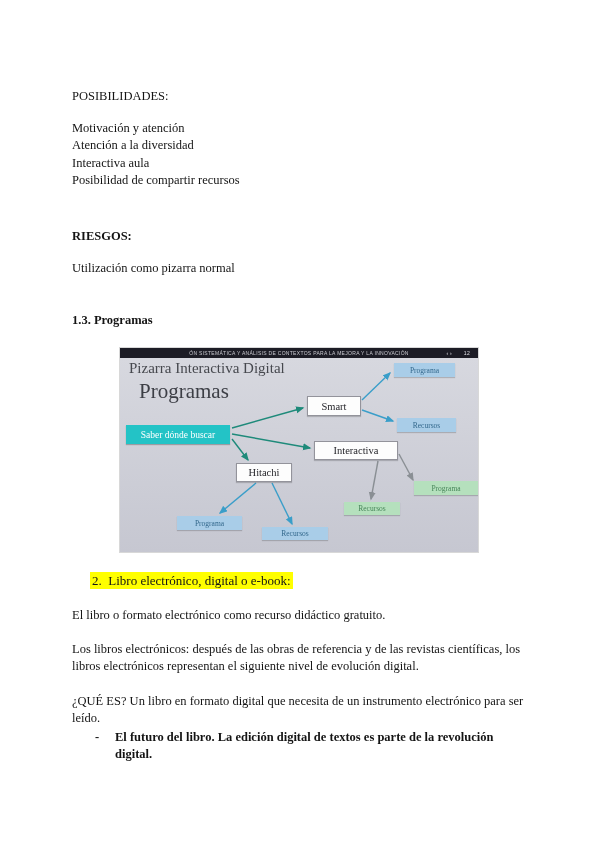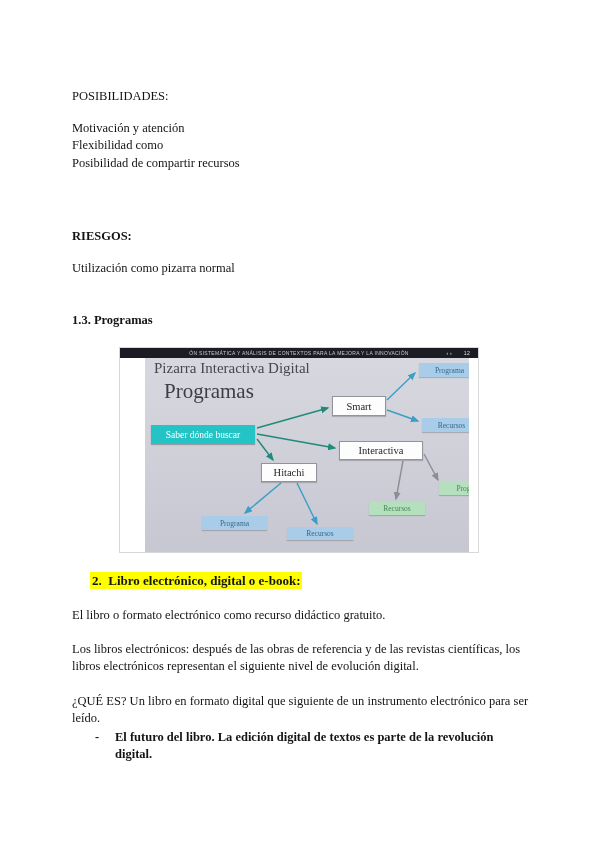--- a/index.html
+++ b/index.html
@@ -13,21 +13,21 @@
   }
   .abs { position:absolute; }
   .doc-text { font-size:12.5px; line-height:17.4px; }
 
   
   #posibilidades-heading { left:72px; top:88px; }
   #posibilidades-list    { left:72px; top:120px; width:460px; }
   #riesgos-heading       { left:72px; top:228px;font-weight:bold; }
   #riesgos-list          { left:72px; top:260px; width:460px; }
   #section-1-3           { left:72px; top:312px; font-weight:bold; }
-  #section-2             { left:90px; top:572px; font-weight:bold; font-size:13px; }
+  #section-2             { left:90px; top:572px; font-weight:normal; font-size:13px; }
   #section-2 .hl         { background:#ffff00; white-space:pre-wrap; padding:1px 2px; }
   #para-1                { left:72px; top:607px; width:460px; }
   #para-2                { left:72px; top:641px; width:460px; }
   #para-3                { left:72px; top:693px; width:460px; }
   #bullet-1              { left:95px; top:729px; width:428px; display:flex; font-weight:bold; }
   #bullet-1 .dash        { width:20px; flex:0 0 20px; }
 
   
   #slide {
     left:120px; top:348px; width:358px; height:204px;
@@ -37,24 +37,23 @@
     position:absolute; left:0; top:0; width:358px; height:10px;
     background:#1c1c25;
     display:flex; align-items:center; justify-content:center;
     font-family:"Liberation Sans", sans-serif;
     font-size:5px; color:#c9c9cf; letter-spacing:0.3px;
     overflow:hidden; white-space:nowrap;
   }
   #slide-toolbar .nav { position:absolute; right:26px; color:#e0e0e6; }
   #slide-toolbar .pg  { position:absolute; right:8px;  color:#e0e0e6; }
   #slide-body {
-    position:absolute; left:0; top:10px; width:324px; height:194px;
+    position:absolute; left:0; top:10px; width:358px; height:194px;
     background:linear-gradient(180deg,#d7d8df 0%,#c6c7d1 100%);
     overflow:hidden;
-    margin-left:25px;
   }
   #slide-title    { position:absolute; left:9px;  top:2px;  font-size:15px; color:#46484e; }
   #slide-subtitle { position:absolute; left:19px; top:21px; font-size:21px; color:#3c3e45; }
 
   .node { position:absolute; display:flex; align-items:center; justify-content:center;
           font-family:"Liberation Serif", serif; }
   .node-saber { left:6px;  top:67px;  width:104px; height:19px;
                 background:#23c3c6; color:#ffffff; font-size:9.5px;
                 box-shadow:0 1px 1px rgba(0,0,0,0.25);text-align:center; }
   .node-white { background:#fdfdfd; border:1px solid #93939b; color:#25252a;
@@ -75,21 +74,22 @@
 
   #arrow-layer { position:absolute; left:0; top:0; }
 </style>
 </head>
 <body>
 
 <div class="abs doc-text" id="posibilidades-heading">POSIBILIDADES:</div>
 
 <div class="abs doc-text" id="posibilidades-list">
   <div>Motivación y atención</div>
-  <div>Flexibilidad como</div>
+  <div>Atención a la diversidad</div>
+  <div>Interactiva aula</div>
   <div>Posibilidad de compartir recursos</div>
 </div>
 
 <div class="abs doc-text" id="riesgos-heading">RIESGOS:</div>
 
 <div class="abs doc-text" id="riesgos-list">
   <div>Utilización como pizarra normal</div>
 </div>
 
 <div class="abs doc-text" id="section-1-3">1.3. Programas</div>
@@ -141,18 +141,18 @@
 </div>
 
 <div class="abs doc-text" id="section-2">
   <span class="hl">2.  Libro electrónico, digital o e-book:</span>
 </div>
 
 <div class="abs doc-text" id="para-1">El libro o formato electrónico como recurso didáctico gratuito.</div>
 
 <div class="abs doc-text" id="para-2">Los libros electrónicos: después de las obras de referencia y de las revistas científicas, los libros electrónicos representan el siguiente nivel de evolución digital.</div>
 
-<div class="abs doc-text" id="para-3">¿QUÉ ES? Un libro en formato digital que siguiente de un instrumento electrónico para ser leído.</div>
+<div class="abs doc-text" id="para-3">¿QUÉ ES? Un libro en formato digital que necesita de un instrumento electrónico para ser leído.</div>
 
 <div class="abs doc-text" id="bullet-1">
   <span class="dash">-</span>
   <span>El futuro del libro. La edición digital de textos es parte de la revolución digital.</span>
 </div>
 
 </body></html>

